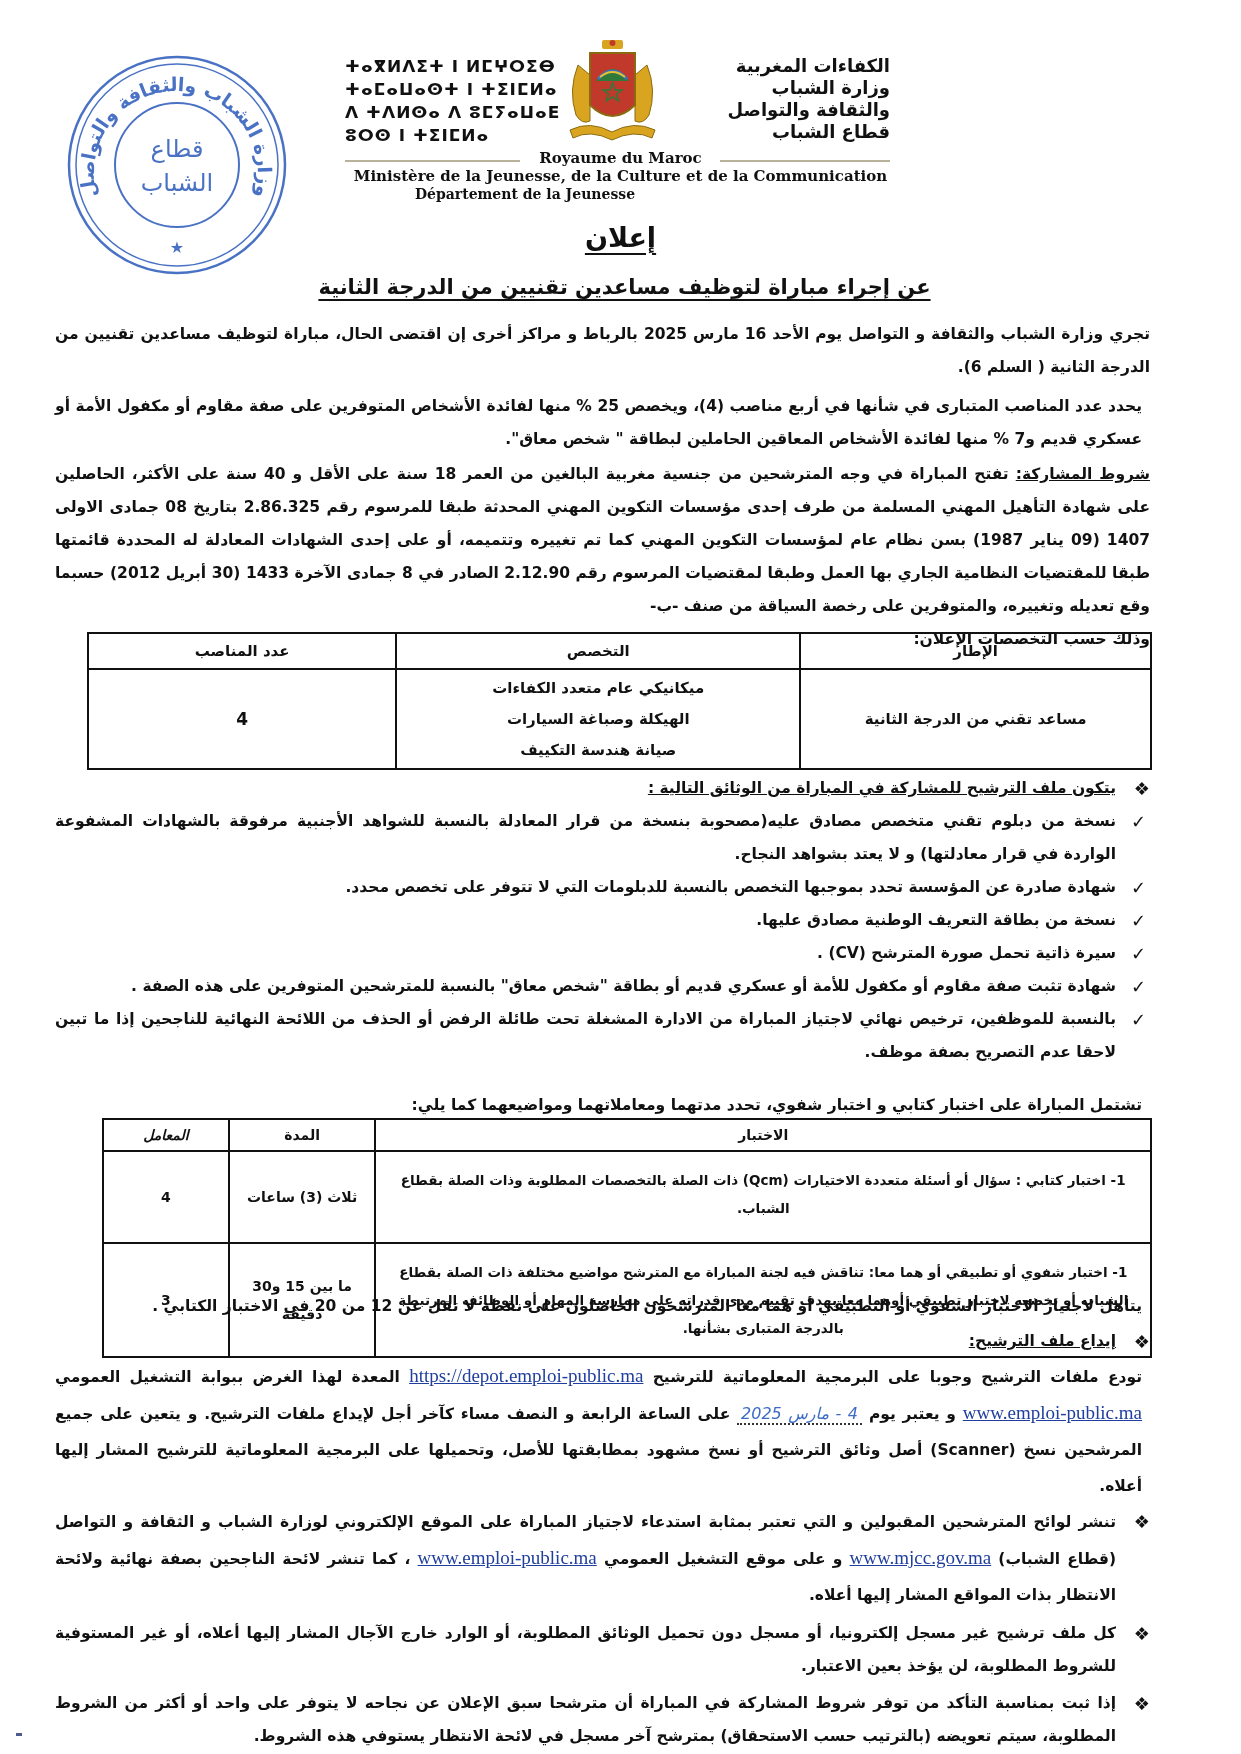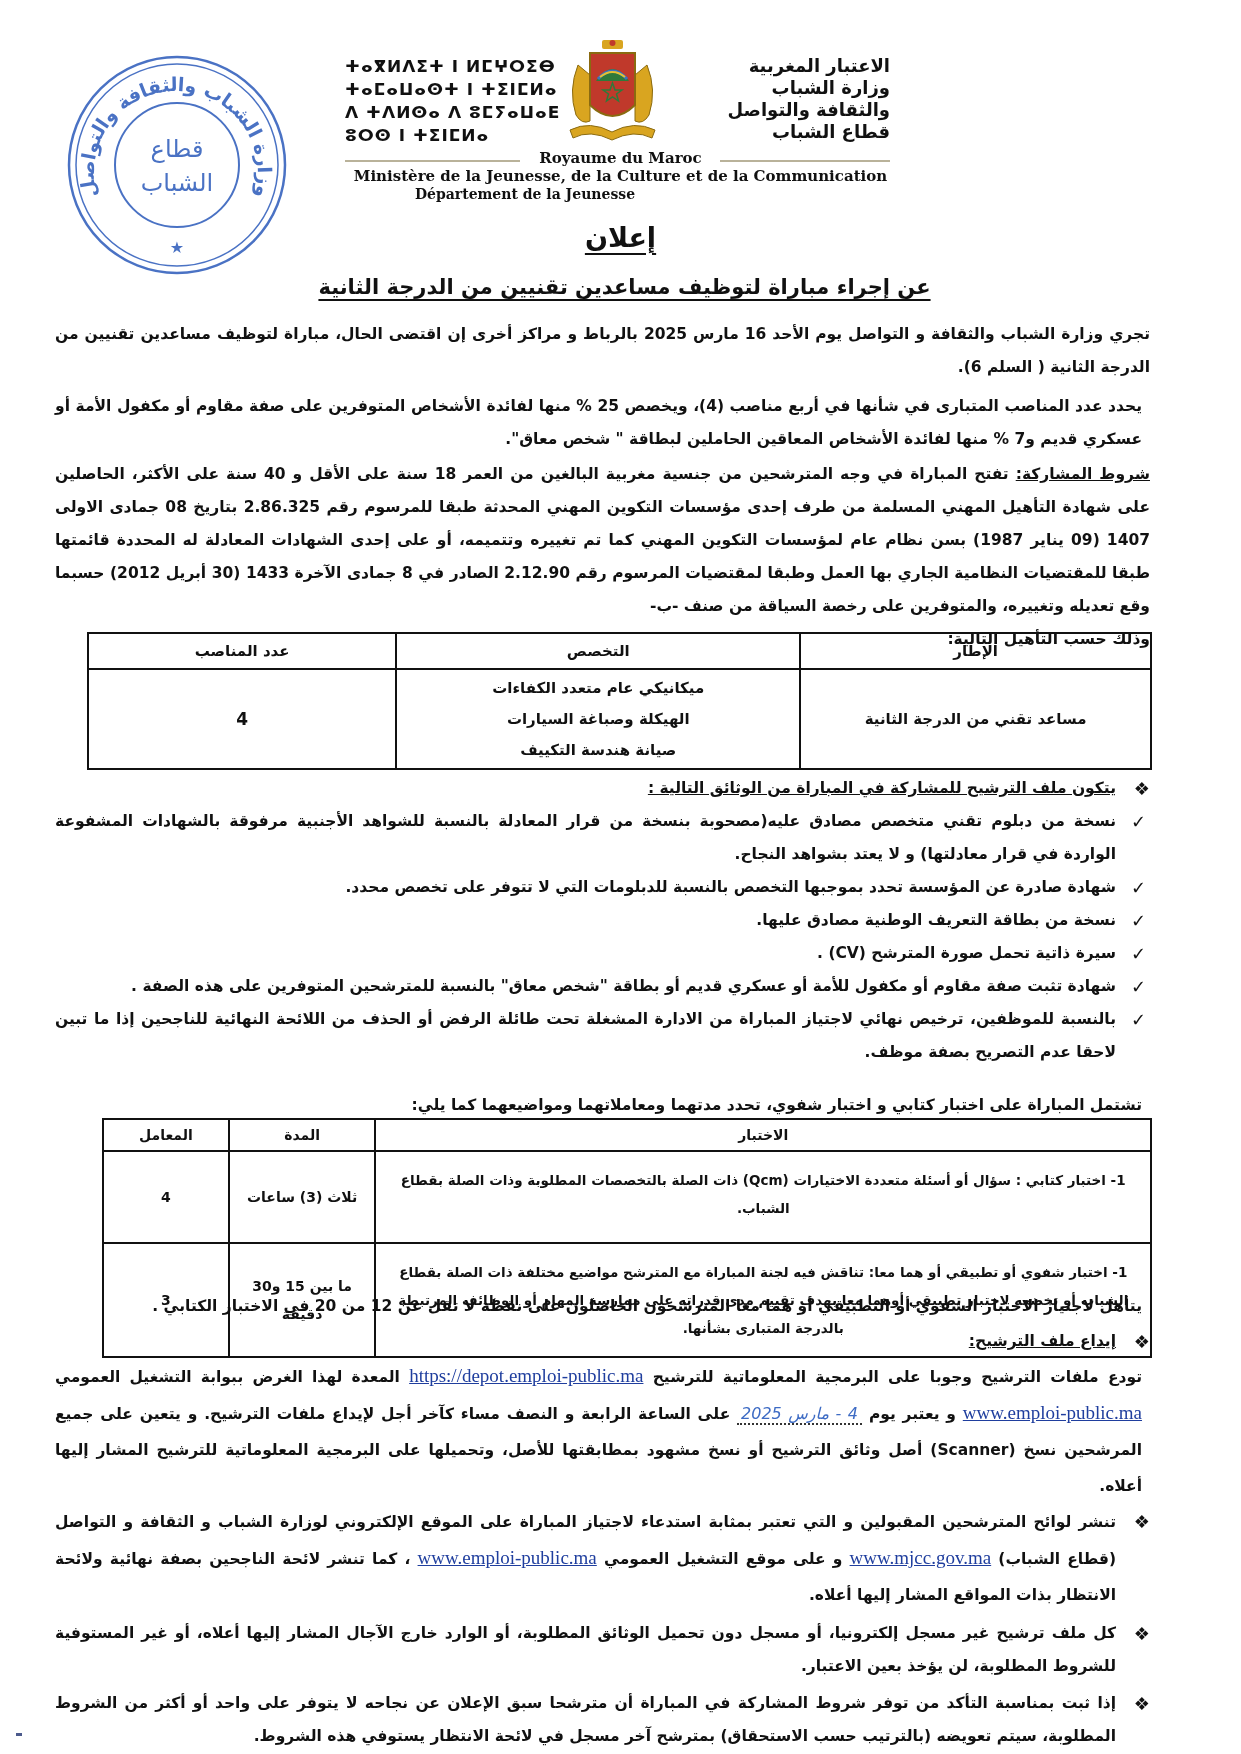--- a/index.html
+++ b/index.html
@@ -102,42 +102,42 @@
     <circle cx="52.5" cy="8" r="3" fill="#c0392b"></circle>
     <path d="M30 18 L75 18 L75 70 Q52.5 92 30 70 Z" fill="#c0392b" stroke="#8a6a10" stroke-width="2"></path>
     <path d="M36 46 Q52.5 22 69 46 Z" fill="#2f7a3a"></path>
     <path d="M38 44 Q52.5 28 67 44" fill="none" stroke="#3a74c0" stroke-width="3"></path>
     <path d="M40 42 Q52.5 32 65 42" fill="none" stroke="#e8c030" stroke-width="2"></path>
     <polygon points="52.5,48 55,55 62,55 56.5,59 58.5,66 52.5,62 46.5,66 48.5,59 43,55 50,55" fill="none" stroke="#2f7a3a" stroke-width="1.5"></polygon>
     <path d="M10 95 Q30 85 52 97 Q74 85 95 95 L92 103 Q74 94 52 105 Q30 94 13 103 Z" fill="#d9a520" stroke="#8a6a10" stroke-width="1"></path>
   </svg>
 
   <div class="arabic-head">
-    <div>الاعتبار المغربية</div>
+    <div>الكفاءات المغربية</div>
     <div>وزارة الشباب</div>
     <div>والثقافة والتواصل</div>
     <div>قطاع الشباب</div>
   </div>
 
   <div class="rule-line" style="left:345px; width:175px;"></div>
   <div class="rule-line" style="left:720px; width:170px;"></div>
   <div class="royaume">Royaume du Maroc</div>
   <div class="ministere">Ministère de la Jeunesse, de la Culture et de la Communication</div>
   <div class="departement">Département de la Jeunesse</div>
 
   <div class="title-main">إعلان</div>
   <div class="title-sub">عن إجراء مباراة لتوظيف مساعدين تقنيين من الدرجة الثانية</div>
 
   <div class="body" style="top:318px;">
     <p>تجري وزارة الشباب والثقافة و التواصل يوم الأحد 16 مارس 2025 بالرباط و مراكز أخرى إن اقتضى الحال، مباراة لتوظيف مساعدين تقنيين من الدرجة الثانية ( السلم 6).</p>
     <p class="indent" style="margin-top:6px;">يحدد عدد المناصب المتبارى في شأنها في أربع مناصب (4)، ويخصص 25 % منها لفائدة الأشخاص المتوفرين على صفة مقاوم أو مكفول الأمة أو عسكري قديم و7 % منها لفائدة الأشخاص المعاقين الحاملين لبطاقة " شخص معاق".</p>
     <p style="margin-top:2px;">
       <span class="label-u">شروط المشاركة:</span><span> تفتح المباراة في وجه المترشحين من جنسية مغربية البالغين من العمر 18 سنة على الأقل و 40 سنة على الأكثر، الحاصلين على شهادة التأهيل المهني المسلمة من طرف إحدى مؤسسات التكوين المهني المحدثة طبقا للمرسوم رقم 2.86.325 بتاريخ 08 جمادى الاولى 1407 (09 يناير 1987) بسن نظام عام لمؤسسات التكوين المهني كما تم تغييره وتتميمه، أو على إحدى الشهادات المعادلة له المحددة قائمتها طبقا للمقتضيات النظامية الجاري بها العمل وطبقا لمقتضيات المرسوم رقم 2.12.90 الصادر في 8 جمادى الآخرة 1433 (30 أبريل 2012) حسبما وقع تعديله وتغييره، والمتوفرين على رخصة السياقة من صنف -ب-</span>
     </p>
-    <p>وذلك حسب التأهيل التالية:</p>
+    <p>وذلك حسب التخصصات الإعلان:</p>
   </div>
 
   <table class="t1">
     <thead>
       <tr>
         <th style="width:33%;">الإطار</th>
         <th style="width:38%;">التخصص</th>
         <th style="width:29%;">عدد المناصب</th>
       </tr>
     </thead>
@@ -168,21 +168,21 @@
       <li><span class="check-mark">✓</span><span>بالنسبة للموظفين، ترخيص نهائي لاجتياز المباراة من الادارة المشغلة تحت طائلة الرفض أو الحذف من اللائحة النهائية للناجحين إذا ما تبين لاحقا عدم التصريح بصفة موظف.</span></li>
     </ul>
     <p style="margin-top:20px;" class="indent">تشتمل المباراة على اختبار كتابي و اختبار شفوي، تحدد مدتهما ومعاملاتهما ومواضيعهما كما يلي:</p>
   </div>
 
   <table class="t2">
     <thead>
       <tr>
         <th style="width:74%;">الاختبار</th>
         <th style="width:14%;">المدة</th>
-        <th style="width:12%;">المعامل</th>
+        <th style="width:12%;font-style:italic;">المعامل</th>
       </tr>
     </thead>
     <tbody>
       <tr class="r1">
         <td class="txt">1-     اختبار كتابي : سؤال أو أسئلة متعددة الاختيارات (Qcm) ذات الصلة بالتخصصات المطلوبة وذات الصلة بقطاع الشباب.</td>
         <td class="dur">ثلاث (3) ساعات</td>
         <td class="num">4</td>
       </tr>
       <tr class="r2">
         <td class="txt">1-   اختبار شفوي أو تطبيقي أو هما معا: تناقش فيه لجنة المباراة مع المترشح مواضيع مختلفة ذات الصلة بقطاع الشباب أو تخضعه لاختبار تطبيقي أوهما معا بهدف تقييم مدى قدراته على ممارسة المهام أو الوظائف المرتبطة بالدرجة المتبارى بشأنها.</td>

